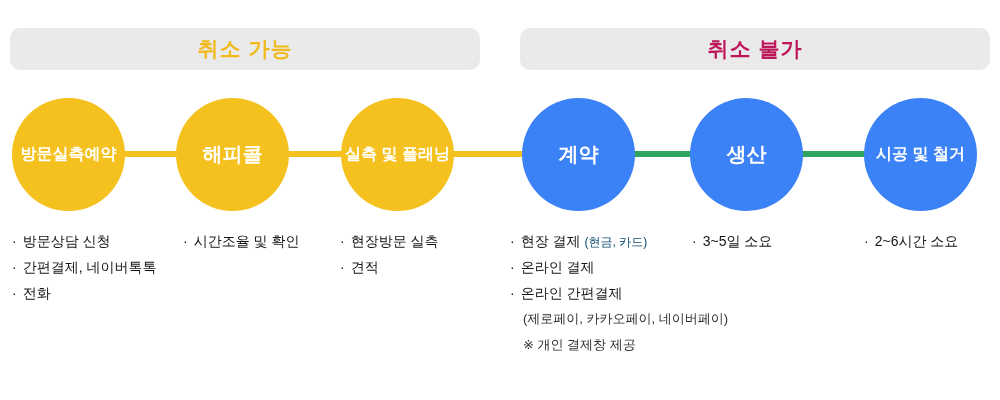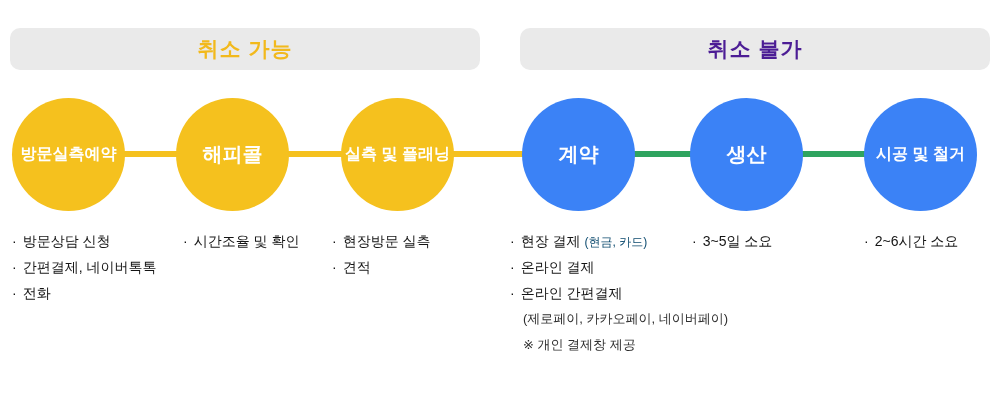--- a/index.html
+++ b/index.html
@@ -25,21 +25,21 @@
     justify-content: center;
   }
   .bar-left  { left: 10px;  width: 470px; }
   .bar-right { left: 520px; width: 470px; }
   .header-label {
     font-size: 21px;
     font-weight: bold;
     letter-spacing: 1px;
   }
   .yellow-text { color: #f2b91c; }
-  .green-text  { color: #4c1d95; }
+  .green-text  { color: #be185d; }
 
   
   .connector { position: absolute; top: 151px; height: 6px; }
   .connector-yellow { left: 68px;  width: 510px; background: #f5c11e; }
   .connector-green  { left: 578px; width: 342px; background: #2fa45f; }
 
   
   .circle {
     position: absolute;
     top: 98px;
@@ -67,21 +67,21 @@
   .details {
     position: absolute;
     top: 228px;
     font-size: 14px;
     font-weight: normal;
     color: #141414;
     white-space: nowrap;
   }
   .d1 { left: 12px;  }
   .d2 { left: 183px; }
-  .d3 { left: 332px; }
+  .d3 { left: 340px; }
   .d4 { left: 510px; }
   .d5 { left: 692px; }
   .d6 { left: 864px; }
   .line { height: 26px; line-height: 26px; }
   .mk { margin-right: 6px; }
   .sub-inline { font-size: 12px; color: #0c4a6e; margin-left: 4px; }
   .line.sub  { padding-left: 13px; font-size: 13px; color: #2d2d2d; }
   .line.note { padding-left: 13px; font-size: 13px; color: #2d2d2d; }
 </style>
 </head>

